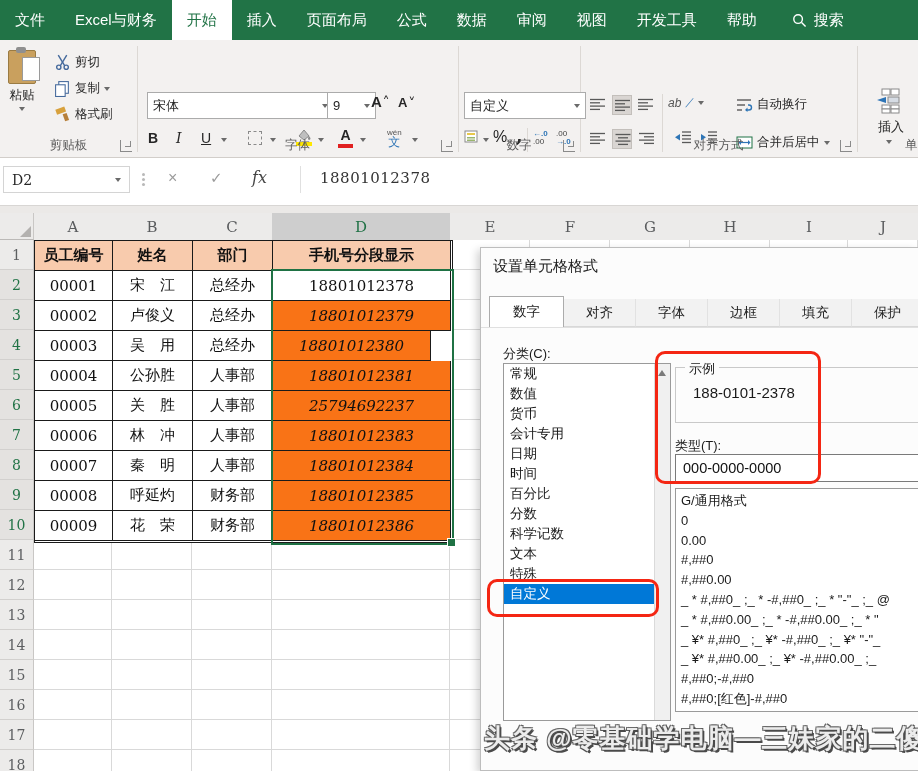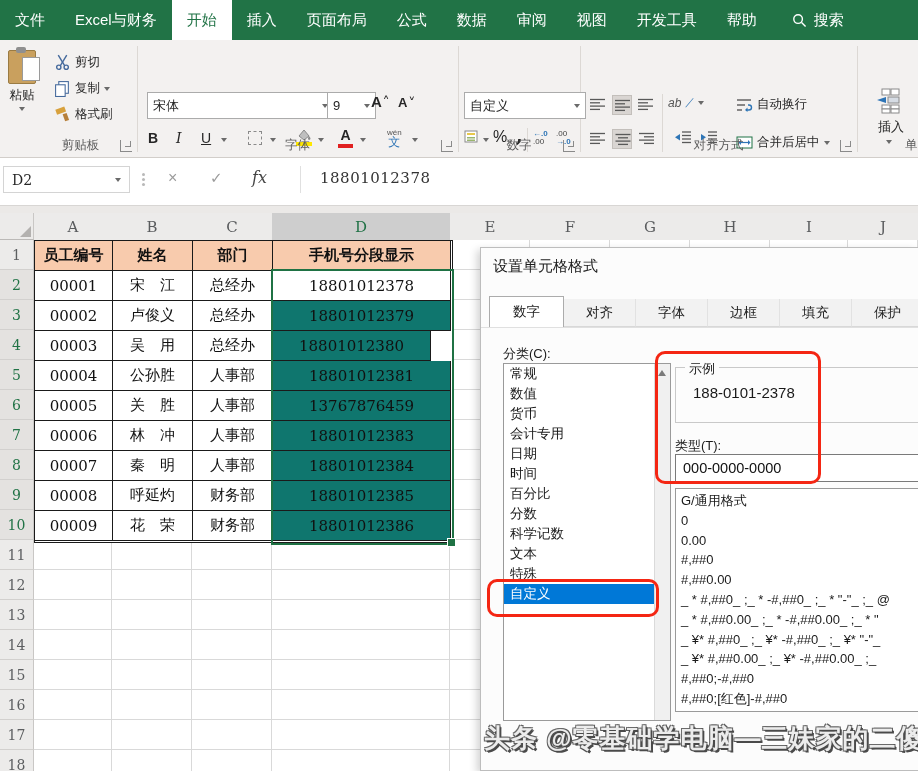--- a/index.html
+++ b/index.html
@@ -44,21 +44,21 @@
   .grow{position:absolute;left:0;width:918px;height:30px;}
   .gut{position:absolute;left:0;top:0;width:34px;height:30px;background:#ECEBEA;border-right:1px solid #C9C7C5;border-bottom:1px solid #D2D0CE;
        display:flex;align-items:center;justify-content:center;font-size:14px;color:#5c5e60;box-sizing:border-box;}
   .gut.selrow{color:#217346;background:#E4E2E0;}
   .gcell{position:absolute;top:0;height:30px;border-right:1px solid #D9D9D9;border-bottom:1px solid #D9D9D9;box-sizing:border-box;background:#fff;}
   
   #tableblock{position:absolute;left:34px;top:27px;width:417px;height:301px;border:1.5px solid #1a1a1a;background:#fff;}
   .tcell{position:absolute;box-sizing:border-box;border-right:1px solid #1a1a1a;border-bottom:1px solid #1a1a1a;
          display:flex;align-items:center;justify-content:center;font-size:15px;color:#111;}
   .tcell.th{background:#F8CBAD;font-weight:bold;}
-  .tcell.shade{background:#0f766e;}
+  .tcell.shade{background:#f97316;font-style:italic;}
   #selrect{position:absolute;left:271px;top:56px;width:179px;height:272px;border:2px solid #1F7244;pointer-events:none;}
   #fillhandle{position:absolute;right:-4px;bottom:-4px;width:7px;height:7px;background:#1F7244;border:1px solid #fff;}
   
   #dialog{left:480px;top:247px;width:438px;height:524px;background:#FCFCFC;border:1px solid #BDBDBD;border-right:none;
           box-shadow:-3px 3px 8px rgba(0,0,0,.18);}
   #dlgtitle{position:absolute;left:12px;top:9px;font-size:15px;color:#1a1a1a;}
   #dlgtabs{position:absolute;left:8px;top:49px;height:30px;display:flex;align-items:flex-end;}
   .dtab{height:27px;display:flex;align-items:center;justify-content:center;width:71px;font-size:13.5px;color:#222;
         border-bottom:1px solid #D8D8D8;background:#F2F2F2;border-right:1px solid #E2E2E2;}
   .dtab.active{height:30px;background:#fff;border:1px solid #ACACAC;border-bottom:none;width:73px;}
@@ -142,21 +142,21 @@
       <span>复制</span>
       <span class="caret"></span>
     </div>
     <div class="rbtn" style="left:54px;top:66px">
       <svg class="icon16" viewBox="0 0 16 16">
           <rect x="2" y="2" width="9" height="5" fill="#D8A13C" transform="rotate(-20 6 5)"></rect>
           <rect x="9" y="7" width="4" height="7" fill="#B7803A" transform="rotate(-20 11 10)"></rect>
         </svg>
       <span>格式刷</span>
     </div>
-    <div class="glabel" style="left:12px;width:137px">剪贴板</div>
+    <div class="glabel" style="left:0;width:137px">剪贴板</div>
     <div class="launcher" style="left:120px"></div>
 
     <div class="combo" style="left:147px;top:52px;width:175px;height:25px">
       <span>宋体</span>
         <span class="caret"></span>
     </div>
     <div class="combo" style="left:327px;top:52px;width:37px;height:25px">
       <span>9</span>
         <span class="caret"></span>
     </div>
@@ -617,21 +617,21 @@
         <div class="tcell serif" style="left: 78px; top: 90px; width: 80px; height: 30px;">吴　用</div>
         <div class="tcell serif" style="left: 158px; top: 90px; width: 80px; height: 30px;">总经办</div>
         <div class="tcell serif shade" style="left: 238px; top: 90px; width: 158px; height: 30px;">18801012380</div>
         <div class="tcell serif" style="left: 0px; top: 120px; width: 78px; height: 30px;">00004</div>
         <div class="tcell serif" style="left: 78px; top: 120px; width: 80px; height: 30px;">公孙胜</div>
         <div class="tcell serif" style="left: 158px; top: 120px; width: 80px; height: 30px;">人事部</div>
         <div class="tcell serif shade" style="left: 238px; top: 120px; width: 178px; height: 30px;">18801012381</div>
         <div class="tcell serif" style="left: 0px; top: 150px; width: 78px; height: 30px;">00005</div>
         <div class="tcell serif" style="left: 78px; top: 150px; width: 80px; height: 30px;">关　胜</div>
         <div class="tcell serif" style="left: 158px; top: 150px; width: 80px; height: 30px;">人事部</div>
-        <div class="tcell serif shade" style="left: 238px; top: 150px; width: 178px; height: 30px;">13767876459</div>
+        <div class="tcell serif shade" style="left: 238px; top: 150px; width: 178px; height: 30px;">25794692237</div>
         <div class="tcell serif" style="left: 0px; top: 180px; width: 78px; height: 30px;">00006</div>
         <div class="tcell serif" style="left: 78px; top: 180px; width: 80px; height: 30px;">林　冲</div>
         <div class="tcell serif" style="left: 158px; top: 180px; width: 80px; height: 30px;">人事部</div>
         <div class="tcell serif shade" style="left: 238px; top: 180px; width: 178px; height: 30px;">18801012383</div>
         <div class="tcell serif" style="left: 0px; top: 210px; width: 78px; height: 30px;">00007</div>
         <div class="tcell serif" style="left: 78px; top: 210px; width: 80px; height: 30px;">秦　明</div>
         <div class="tcell serif" style="left: 158px; top: 210px; width: 80px; height: 30px;">人事部</div>
         <div class="tcell serif shade" style="left: 238px; top: 210px; width: 178px; height: 30px;">18801012384</div>
         <div class="tcell serif" style="left: 0px; top: 240px; width: 78px; height: 30px;">00008</div>
         <div class="tcell serif" style="left: 78px; top: 240px; width: 80px; height: 30px;">呼延灼</div>

